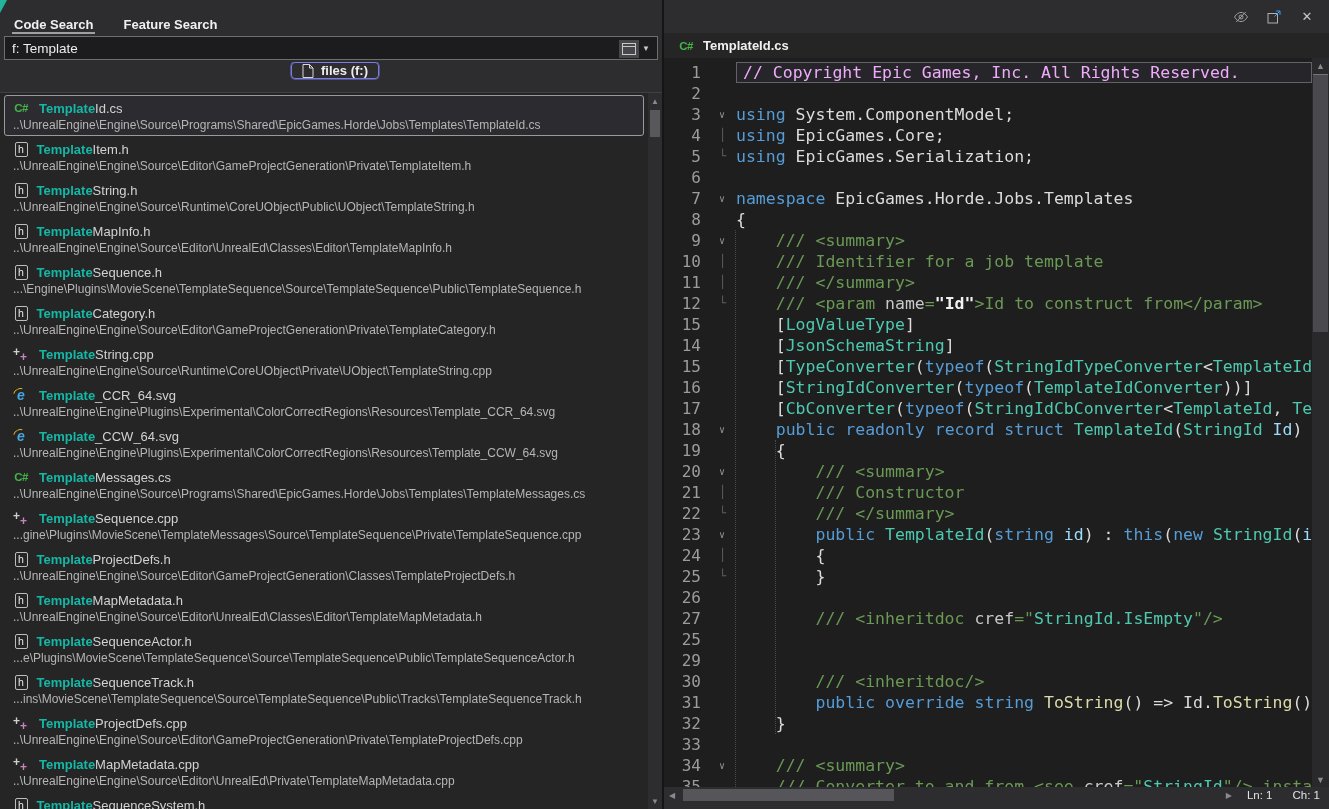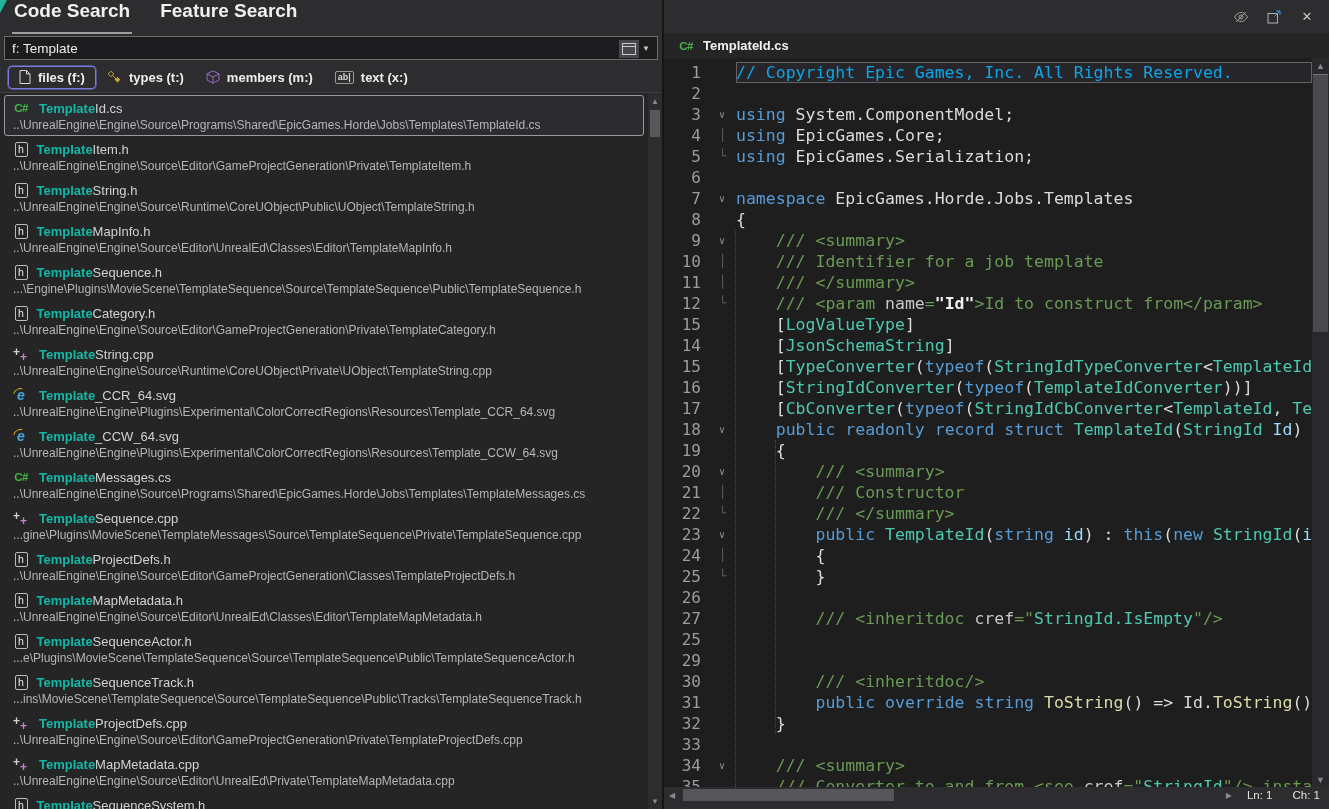--- a/index.html
+++ b/index.html
@@ -7,31 +7,31 @@
   .app {
     position:relative; width:1329px; height:809px;
     background:#151516; display:flex; overflow:hidden;
     font-family:"Liberation Sans", sans-serif;
   }
   
   .left { width:662px; height:100%; display:flex; flex-direction:column; background:#252526; }
   .corner-accent { position:absolute; left:0; top:0; width:7px; height:13px; background:#23B59B;
     clip-path:polygon(0 0,100% 0,0 100%); z-index:9; }
   .tabbar { height:34px; background:#2D2D30; display:flex; align-items:stretch; padding-left:12px; }
-  .tab { display:flex; align-items:flex-start; padding:0 2px; margin-right:26px;
-    font-size:19px; font-weight:700; color:#F0F0F0; border-bottom:2px solid transparent; cursor:default; }
+  .tab { display:flex; align-items:flex-end; padding:0 2px; margin-right:26px;
+    font-size:13px; font-weight:700; color:#F0F0F0; border-bottom:2px solid transparent; cursor:default; }
   .tab.active { border-bottom-color:#A0A0A0; }
   .search-row { height:28px; background:#2D2D30; position:relative; padding:2px 4px; }
   .search-input { width:100%; height:24px; background:#1C1C1E; border:1px solid #6E6E6E;
     color:#ECECEC; font-family:"Liberation Sans",sans-serif; font-size:13.5px; padding:0 44px 0 7px; outline:none; }
   .search-opts { position:absolute; right:7px; top:5px; width:36px; height:19px;
     display:flex; align-items:center; gap:3px; cursor:default; }
   .layout-btn { width:20px; height:18px; background:#47474B; display:grid; place-items:center; }
   .dd-arrow { color:#C8C8C8; font-size:8px; }
-  .chips-row { height:30px; background:#2D2D30; display:flex; align-items:center; padding-left:8px; }
+  .chips-row { height:30px; background:#2D2D30; display:flex; align-items:center; gap:15px; padding-left:8px;flex-direction:column; }
   .chip { display:inline-flex; align-items:center; gap:7px; height:23px; padding:0 10px;
     border:1px solid transparent; border-radius:4px; font-size:13px; font-weight:700; color:#EDEDED; cursor:default; }
   .chip.selected { border-color:#7B7BE2; box-shadow:0 0 0 .5px #7B7BE2; }
   .chip svg { display:block; }
   .texticon { display:inline-grid; place-items:center; width:19px; height:13px; border:1px solid #9A9A9A;
     border-radius:2px; font-size:9px; color:#D8D8D8; letter-spacing:0; line-height:1; }
   .results { flex:1; border-top:1px solid #3F3F46; background:#252526; position:relative;
     overflow:hidden; padding:2px 18px 0 4px; }
   .result { height:41px; padding:2px 0 0 7px; border:1px solid transparent; border-radius:3px; cursor:default; }
   .result.selected { border-color:#9A9A9E; background:#2C2C30; }
@@ -344,21 +344,21 @@
       </div>
     </div>
 
     <div class="file-title">
       <span class="fic fic-cs">C#</span>
       <span>TemplateId.cs</span>
     </div>
 
     <div class="editor">
       <div class="code-lines">
-          <div class="cl hl"><span class="num">1</span><span class="fold"></span><span class="src"><span style="color: #0ea5e9;">// Copyright Epic Games, Inc. All Rights Reserved.</span></span></div>
+          <div class="cl hl"><span class="num">1</span><span class="fold"></span><span class="src"><span style="color: #f0abfc; padding-left: 7px;">// Copyright Epic Games, Inc. All Rights Reserved.</span></span></div>
           <div class="cl"><span class="num">2</span><span class="fold"></span><span class="src"></span></div>
           <div class="cl"><span class="num">3</span><span class="fold"><span class="f-v">∨</span></span><span class="src"><span style="color: rgb(86, 156, 214);">using</span><span style="color: rgb(220, 220, 220);"> System.ComponentModel;</span></span></div>
           <div class="cl"><span class="num">4</span><span class="fold"><span class="f-i">│</span></span><span class="src"><span style="color: rgb(86, 156, 214);">using</span><span style="color: rgb(220, 220, 220);"> EpicGames.Core;</span></span></div>
           <div class="cl"><span class="num">5</span><span class="fold"><span class="f-e">└</span></span><span class="src"><span style="color: rgb(86, 156, 214);">using</span><span style="color: rgb(220, 220, 220);"> EpicGames.Serialization;</span></span></div>
           <div class="cl"><span class="num">6</span><span class="fold"></span><span class="src"></span></div>
           <div class="cl"><span class="num">7</span><span class="fold"><span class="f-v">∨</span></span><span class="src"><span style="color: rgb(86, 156, 214);">namespace</span><span style="color: rgb(220, 220, 220);"> EpicGames.Horde.Jobs.Templates</span></span></div>
           <div class="cl"><span class="num">8</span><span class="fold"></span><span class="src"><span style="color: rgb(220, 220, 220);">{</span></span></div>
           <div class="cl"><span class="num">9</span><span class="fold"><span class="f-v">∨</span></span><span class="src"><span style="color: rgb(106, 153, 85);">    /// &lt;summary&gt;</span></span></div>
           <div class="cl"><span class="num">10</span><span class="fold"><span class="f-i">│</span></span><span class="src"><span style="color: rgb(106, 153, 85);">    /// Identifier for a job template</span></span></div>
           <div class="cl"><span class="num">11</span><span class="fold"><span class="f-i">│</span></span><span class="src"><span style="color: rgb(106, 153, 85);">    /// &lt;/summary&gt;</span></span></div>

